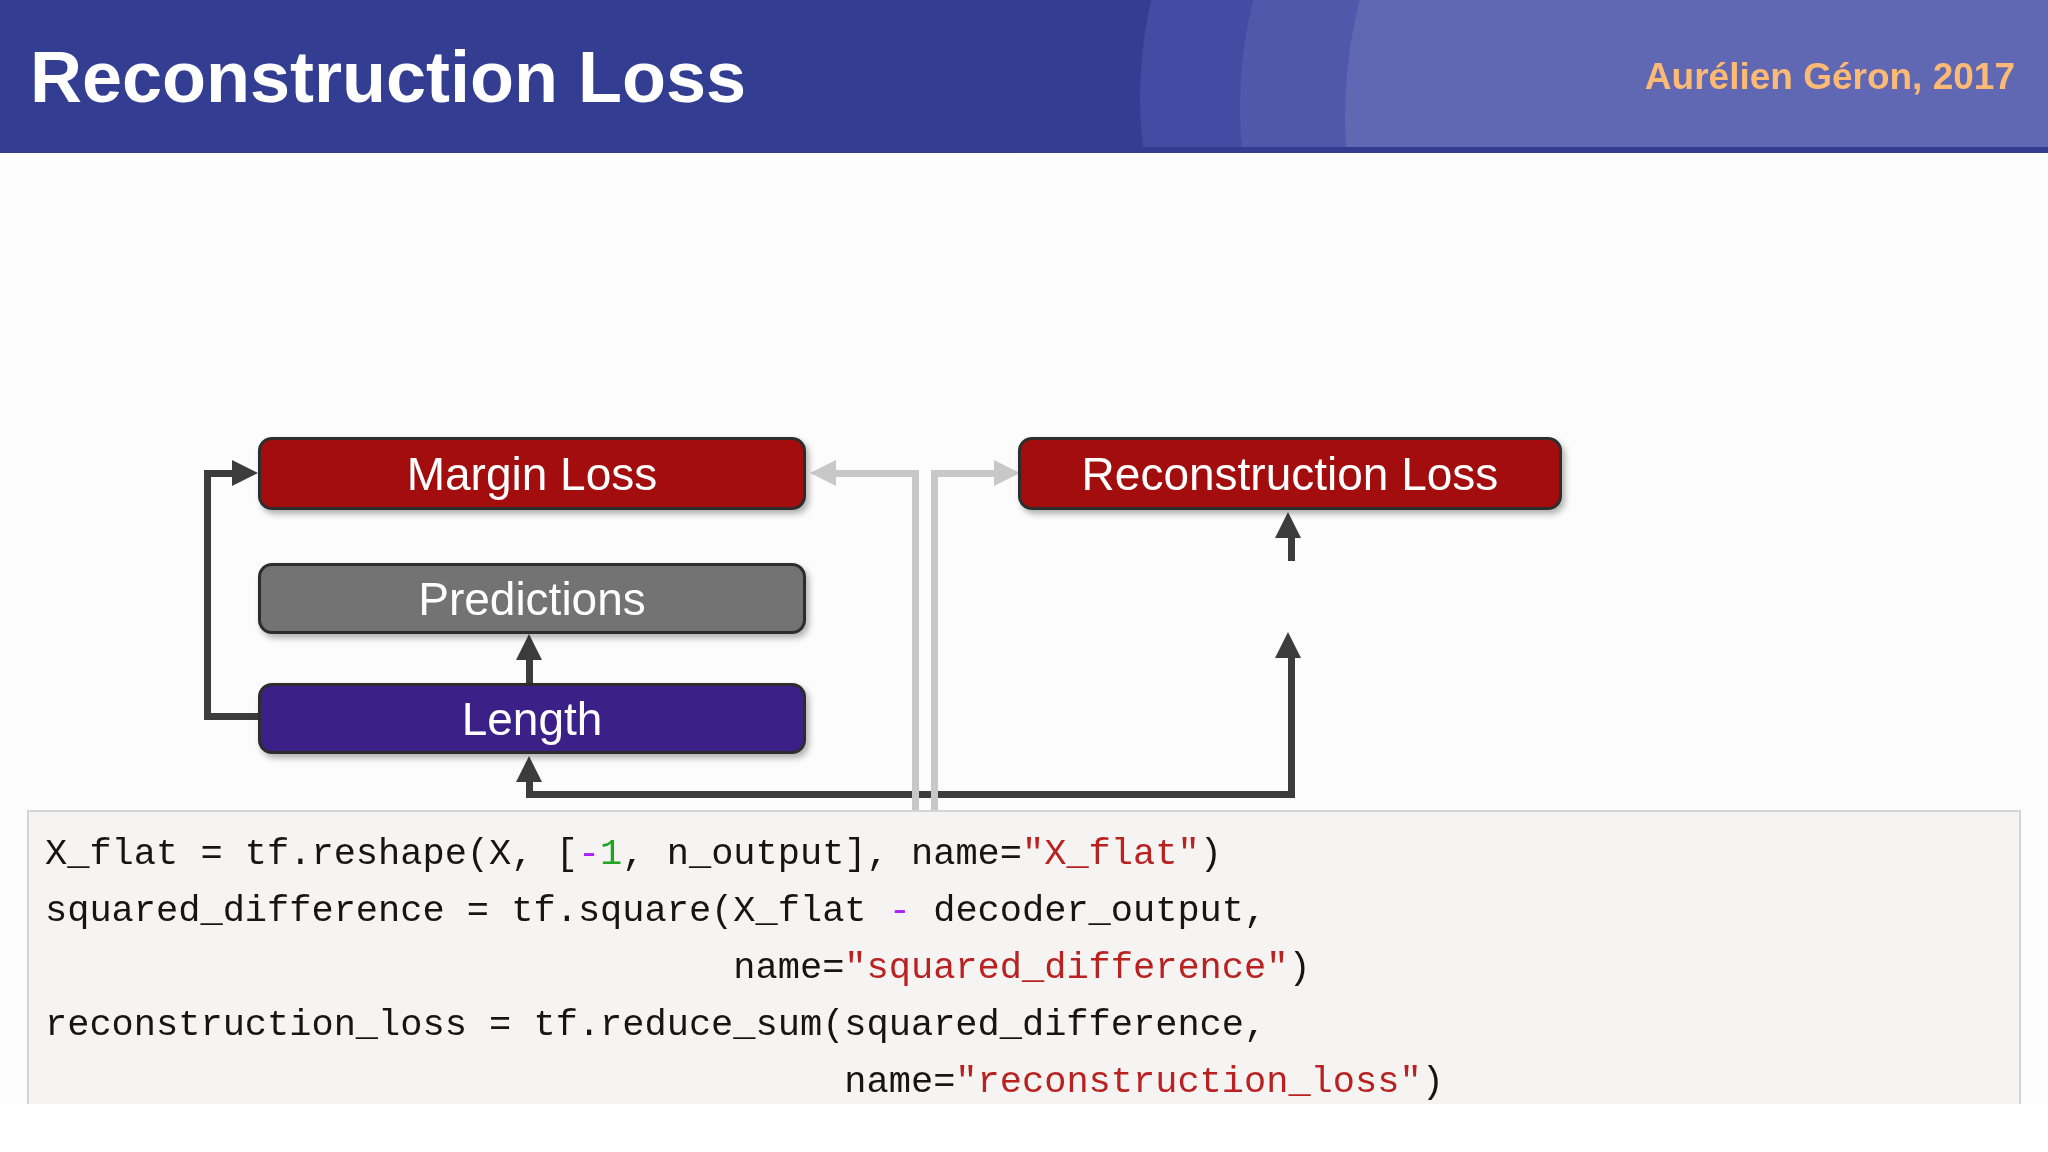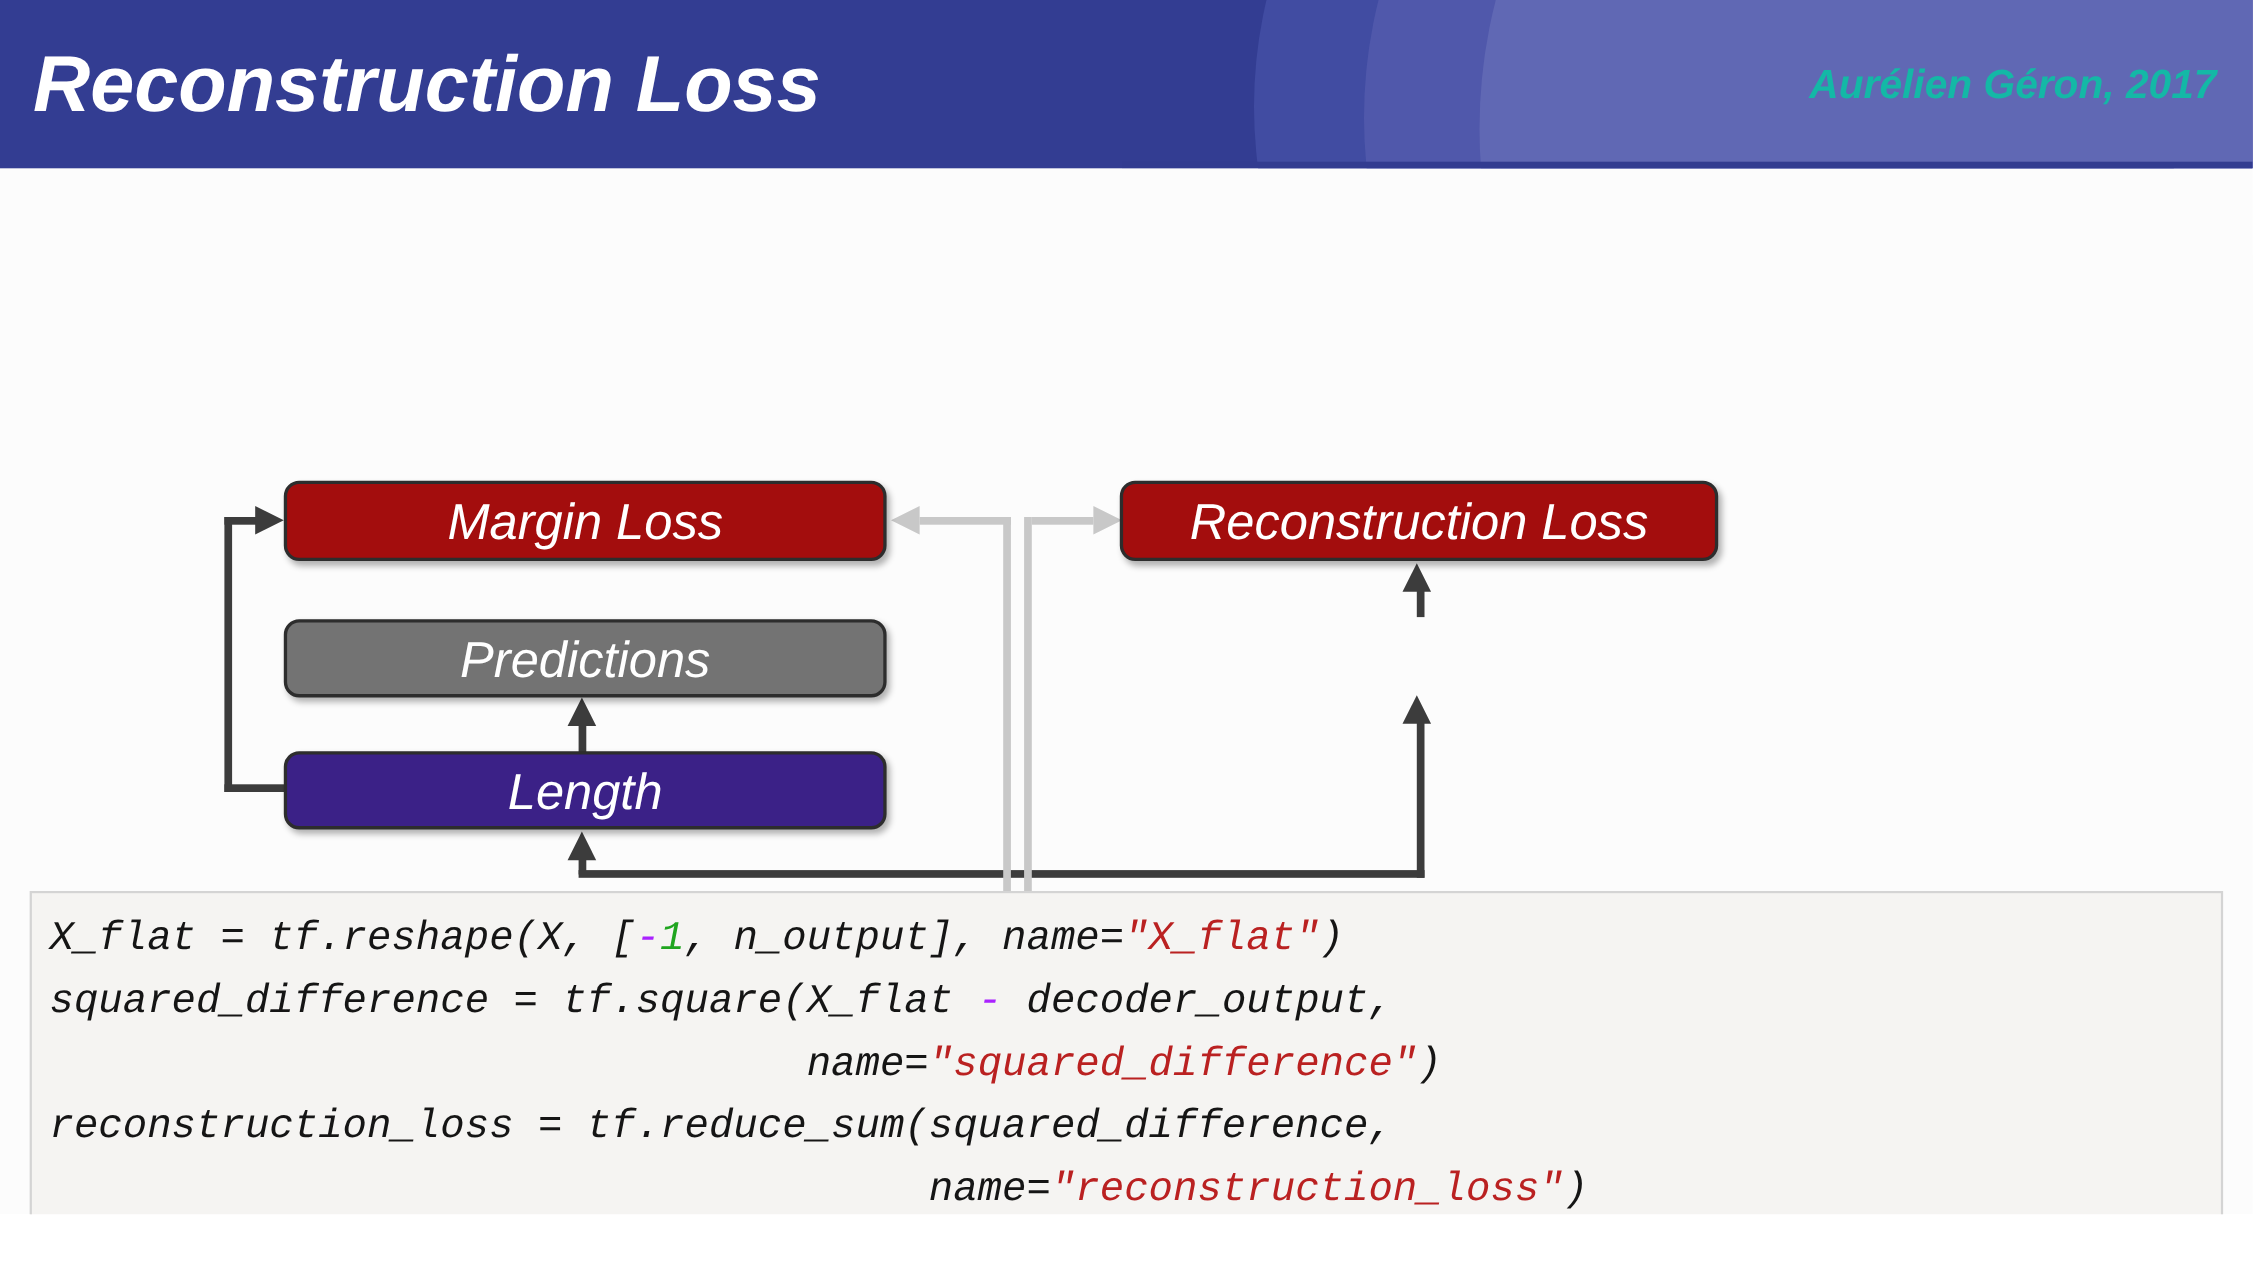--- a/index.html
+++ b/index.html
@@ -2,21 +2,20 @@
 <html><head>
 <meta charset="utf-8">
 <style>
   html,body{margin:0;padding:0;background:#ffffff;}
   .slide{
     position:relative;
     width:2048px;height:1104px;
     background:#fcfcfc;
     overflow:hidden;
     font-family:"Liberation Sans",sans-serif;
-    font-style:italic;
   }
 
   
   .header{
     position:absolute;left:0;top:0;width:2048px;height:153px;
     background:#333D92;overflow:hidden;
   }
   .swoosh{position:absolute;border-radius:50%;}
   .swoosh.s1{width:840px;height:840px;left:1140px;top:-323px;background:#414CA2;}
   .swoosh.s2{width:880px;height:880px;left:1240px;top:-333px;background:#5058AB;}
@@ -25,21 +24,21 @@
     position:absolute;left:1020px;right:0;bottom:0;height:6px;background:#323C90;
   }
   .slide-title{
     position:absolute;left:30px;top:0;height:153px;margin:0;
     display:flex;align-items:center;
     color:#ffffff;font-size:72px;font-weight:bold;letter-spacing:0;
   }
   .attribution{
     position:absolute;right:33px;top:0;height:153px;
     display:flex;align-items:center;
-    color:#14b8a6;font-size:37px;font-weight:bold;
+    color:#fdba74;font-size:37px;font-weight:bold;
   }
 
   
   .box{
     position:absolute;box-sizing:border-box;
     border:3px solid #2D2D2D;border-radius:14px;
     display:flex;align-items:center;justify-content:center;
     color:#ffffff;font-size:46px;
     box-shadow:3px 4px 6px rgba(0,0,0,0.30);
   }

